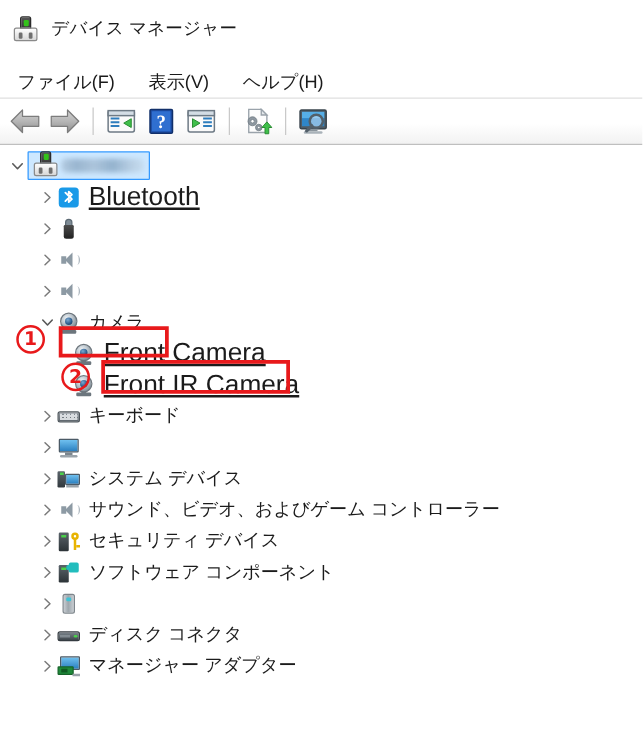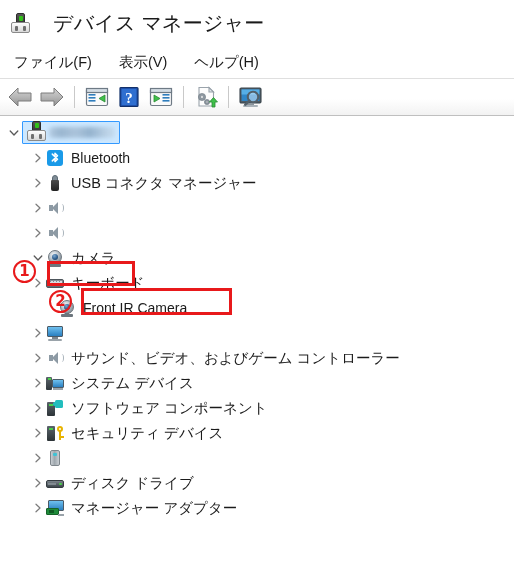--- a/index.html
+++ b/index.html
@@ -35,25 +35,24 @@
     box-sizing: border-box;
   }
   .title-icon {
     width: 22px;
     height: 22px;
     position: relative;
     flex: 0 0 auto;
     margin-right: 9px;
   }
   .title-text {
-    font-size: 20px;
+    font-size: 14px;
     color: #1a1a1a;
     letter-spacing: 0.2px;
     white-space: nowrap;
-    margin-left: 12px;
   }
 
   
   .devicon {
     position: relative;
     width: 100%;
     height: 100%;
   }
   .devicon .plug-body {
     position: absolute;
@@ -94,21 +93,21 @@
   }
 
   
   .menubar {
     position: absolute;
     left: 0; top: 46px;
     width: 474px;
     height: 32px;
     background: #ffffff;
     display: flex;
-    align-items: center;
+    align-items: flex-end;
     box-sizing: border-box;
   }
   .menu-item {
     font-size: 14.5px;
     color: #1a1a1a;
     padding: 3px 2px;
     margin-right: 23px;
     white-space: nowrap;
     cursor: default;
   }
@@ -186,21 +185,21 @@
     height: 18px;
     flex: 0 0 auto;
     margin-right: 7px;
     position: relative;
   }
   .tlabel {
     font-size: 14.5px;
     color: #1b1b1b;
     line-height: 18px;
   }
-  .tlabel.en { font-size: 14px; }
+  .tlabel.en { font-size: 21px; text-decoration: underline; }
 
   
   .lvl0 { padding-left: 6px; }
   .lvl1 { padding-left: 30px; }
   .lvl2 { padding-left: 58px; }
 
   
   .root-sel {
     display: inline-flex;
     align-items: center;
@@ -625,21 +624,20 @@
           <svg width="10" height="10" viewBox="0 0 10 10">
             <path d="M3,1.2 L7,5 L3,8.8" fill="none" stroke="#7a7a7a" stroke-width="1.2" stroke-linecap="round" stroke-linejoin="round"></path>
           </svg>
         </div>
         <div class="ticon">
           <div class="ic">
               <div class="usb-head"></div>
               <div class="usb-body"></div>
             </div>
         </div>
-        <div class="tlabel">USB コネクタ マネージャー</div>
       </div>
 
       <div class="trow lvl1">
         <div class="twist">
           <svg width="10" height="10" viewBox="0 0 10 10">
             <path d="M3,1.2 L7,5 L3,8.8" fill="none" stroke="#7a7a7a" stroke-width="1.2" stroke-linecap="round" stroke-linejoin="round"></path>
           </svg>
         </div>
         <div class="ticon">
           <div class="ic">
@@ -675,46 +673,57 @@
           <div class="ic">
               <div class="cam-ball"></div>
               <div class="cam-lens"></div>
             <div class="cam-stand"></div>
               <div class="cam-base"></div>
             </div>
         </div>
         <div class="tlabel">カメラ</div>
       </div>
 
-
-      <div class="trow lvl1">
-        <div class="twist">
-          <svg width="10" height="10" viewBox="0 0 10 10">
-            <path d="M3,1.2 L7,5 L3,8.8" fill="none" stroke="#7a7a7a" stroke-width="1.2" stroke-linecap="round" stroke-linejoin="round"></path>
-          </svg>
-        </div>
-        <div class="ticon">
-          <div class="ic">
-              <div class="kb-body"></div>
-              <div class="kb-keys"></div>
-            </div>
-        </div>
-        <div class="tlabel">キーボード</div>
-      </div>
-
       <div class="trow lvl2">
         <div class="ticon">
           <div class="ic">
               <div class="cam-ball"></div>
               <div class="cam-lens"></div>
             <div class="cam-stand"></div>
               <div class="cam-base"></div>
             </div>
         </div>
+        <div class="tlabel en">Front Camera</div>
+      </div>
+
+      <div class="trow lvl2">
+        <div class="ticon">
+          <div class="ic">
+              <div class="cam-ball"></div>
+              <div class="cam-lens"></div>
+            <div class="cam-stand"></div>
+              <div class="cam-base"></div>
+            </div>
+        </div>
         <div class="tlabel en">Front IR Camera</div>
+      </div>
+
+      <div class="trow lvl1">
+        <div class="twist">
+          <svg width="10" height="10" viewBox="0 0 10 10">
+            <path d="M3,1.2 L7,5 L3,8.8" fill="none" stroke="#7a7a7a" stroke-width="1.2" stroke-linecap="round" stroke-linejoin="round"></path>
+          </svg>
+        </div>
+        <div class="ticon">
+          <div class="ic">
+              <div class="kb-body"></div>
+              <div class="kb-keys"></div>
+            </div>
+        </div>
+        <div class="tlabel">キーボード</div>
       </div>
 
       <div class="trow lvl1">
         <div class="twist">
           <svg width="10" height="10" viewBox="0 0 10 10">
             <path d="M3,1.2 L7,5 L3,8.8" fill="none" stroke="#7a7a7a" stroke-width="1.2" stroke-linecap="round" stroke-linejoin="round"></path>
           </svg>
         </div>
         <div class="ticon">
           <div class="ic">
@@ -726,57 +735,42 @@
       </div>
 
       <div class="trow lvl1">
         <div class="twist">
           <svg width="10" height="10" viewBox="0 0 10 10">
             <path d="M3,1.2 L7,5 L3,8.8" fill="none" stroke="#7a7a7a" stroke-width="1.2" stroke-linecap="round" stroke-linejoin="round"></path>
           </svg>
         </div>
         <div class="ticon">
           <div class="ic">
+              <div class="sys-tower"></div>
+              <div class="sys-screen"></div>
+              <div class="sys-base"></div>
+            </div>
+        </div>
+        <div class="tlabel">システム デバイス</div>
+      </div>
+
+      <div class="trow lvl1">
+        <div class="twist">
+          <svg width="10" height="10" viewBox="0 0 10 10">
+            <path d="M3,1.2 L7,5 L3,8.8" fill="none" stroke="#7a7a7a" stroke-width="1.2" stroke-linecap="round" stroke-linejoin="round"></path>
+          </svg>
+        </div>
+        <div class="ticon">
+          <div class="ic">
               <div class="spk-box"></div>
               <div class="spk-cone"></div>
               <div class="spk-wave"></div>
             </div>
         </div>
         <div class="tlabel">サウンド、ビデオ、およびゲーム コントローラー</div>
-      </div>
-
-      <div class="trow lvl1">
-        <div class="twist">
-          <svg width="10" height="10" viewBox="0 0 10 10">
-            <path d="M3,1.2 L7,5 L3,8.8" fill="none" stroke="#7a7a7a" stroke-width="1.2" stroke-linecap="round" stroke-linejoin="round"></path>
-          </svg>
-        </div>
-        <div class="ticon">
-          <div class="ic">
-              <div class="sys-tower"></div>
-              <div class="sys-screen"></div>
-              <div class="sys-base"></div>
-            </div>
-        </div>
-        <div class="tlabel">システム デバイス</div>
-      </div>
-
-      <div class="trow lvl1">
-        <div class="twist">
-          <svg width="10" height="10" viewBox="0 0 10 10">
-            <path d="M3,1.2 L7,5 L3,8.8" fill="none" stroke="#7a7a7a" stroke-width="1.2" stroke-linecap="round" stroke-linejoin="round"></path>
-          </svg>
-        </div>
-        <div class="ticon">
-          <div class="ic">
-              <div class="swc-tower"></div>
-              <div class="swc-puzzle"></div>
-            </div>
-        </div>
-        <div class="tlabel">ソフトウェア コンポーネント</div>
       </div>
 
       <div class="trow lvl1">
         <div class="twist">
           <svg width="10" height="10" viewBox="0 0 10 10">
             <path d="M3,1.2 L7,5 L3,8.8" fill="none" stroke="#7a7a7a" stroke-width="1.2" stroke-linecap="round" stroke-linejoin="round"></path>
           </svg>
         </div>
         <div class="ticon">
           <div class="ic">
@@ -791,40 +785,55 @@
       </div>
 
       <div class="trow lvl1">
         <div class="twist">
           <svg width="10" height="10" viewBox="0 0 10 10">
             <path d="M3,1.2 L7,5 L3,8.8" fill="none" stroke="#7a7a7a" stroke-width="1.2" stroke-linecap="round" stroke-linejoin="round"></path>
           </svg>
         </div>
         <div class="ticon">
           <div class="ic">
+              <div class="swc-tower"></div>
+              <div class="swc-puzzle"></div>
+            </div>
+        </div>
+        <div class="tlabel">ソフトウェア コンポーネント</div>
+      </div>
+
+      <div class="trow lvl1">
+        <div class="twist">
+          <svg width="10" height="10" viewBox="0 0 10 10">
+            <path d="M3,1.2 L7,5 L3,8.8" fill="none" stroke="#7a7a7a" stroke-width="1.2" stroke-linecap="round" stroke-linejoin="round"></path>
+          </svg>
+        </div>
+        <div class="ticon">
+          <div class="ic">
               <div class="swd-body"></div>
               <div class="swd-led"></div>
             </div>
         </div>
       </div>
 
       <div class="trow lvl1">
         <div class="twist">
           <svg width="10" height="10" viewBox="0 0 10 10">
             <path d="M3,1.2 L7,5 L3,8.8" fill="none" stroke="#7a7a7a" stroke-width="1.2" stroke-linecap="round" stroke-linejoin="round"></path>
           </svg>
         </div>
         <div class="ticon">
           <div class="ic">
               <div class="dd-body"></div>
               <div class="dd-slot"></div>
               <div class="dd-led"></div>
             </div>
         </div>
-        <div class="tlabel">ディスク ドライブ</div>
+        <div class="tlabel">ディスク コネクタ</div>
       </div>
 
       <div class="trow lvl1">
         <div class="twist">
           <svg width="10" height="10" viewBox="0 0 10 10">
             <path d="M3,1.2 L7,5 L3,8.8" fill="none" stroke="#7a7a7a" stroke-width="1.2" stroke-linecap="round" stroke-linejoin="round"></path>
           </svg>
         </div>
         <div class="ticon">
           <div class="ic">

